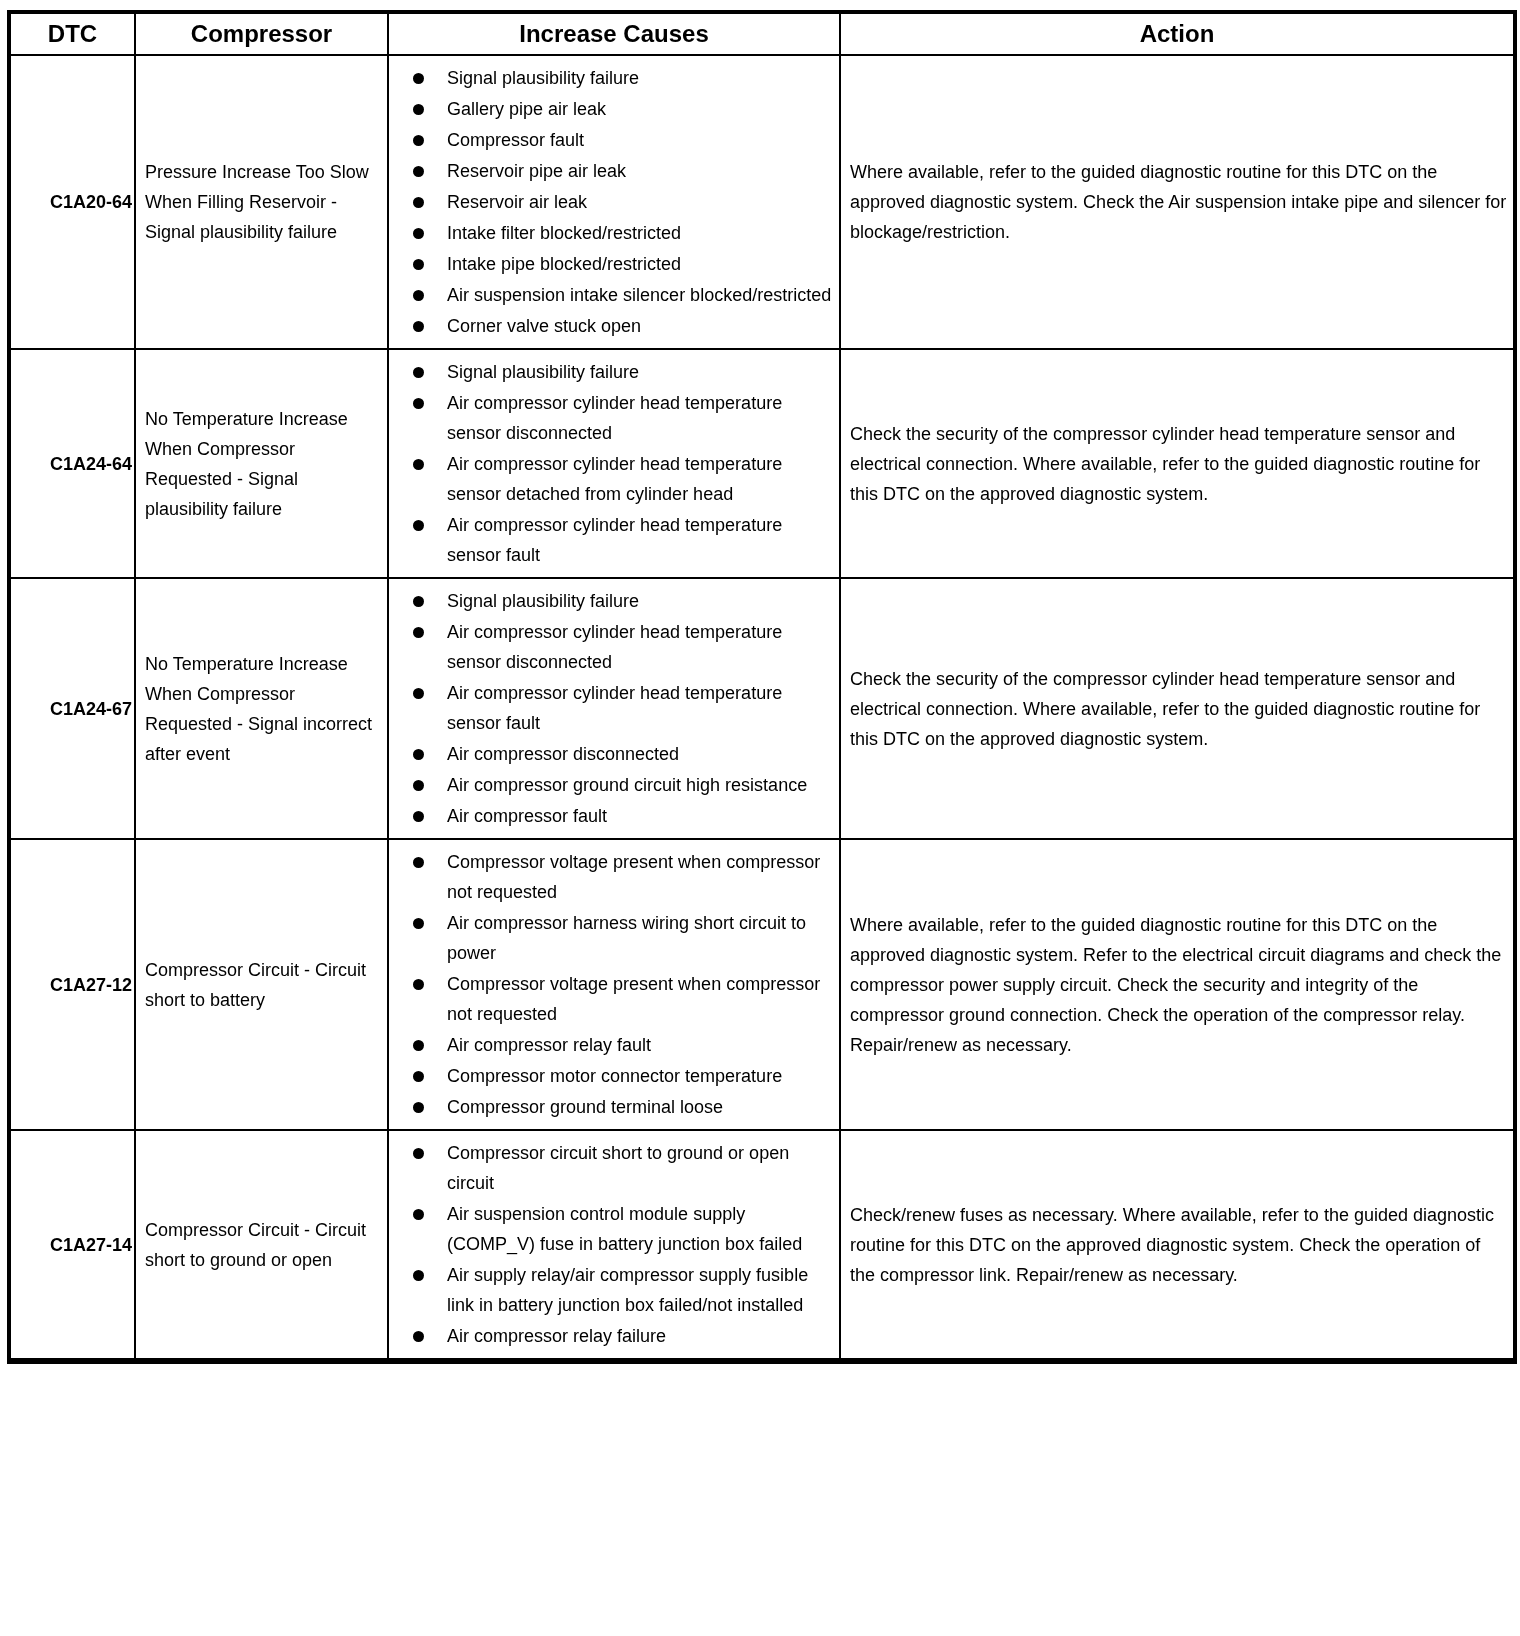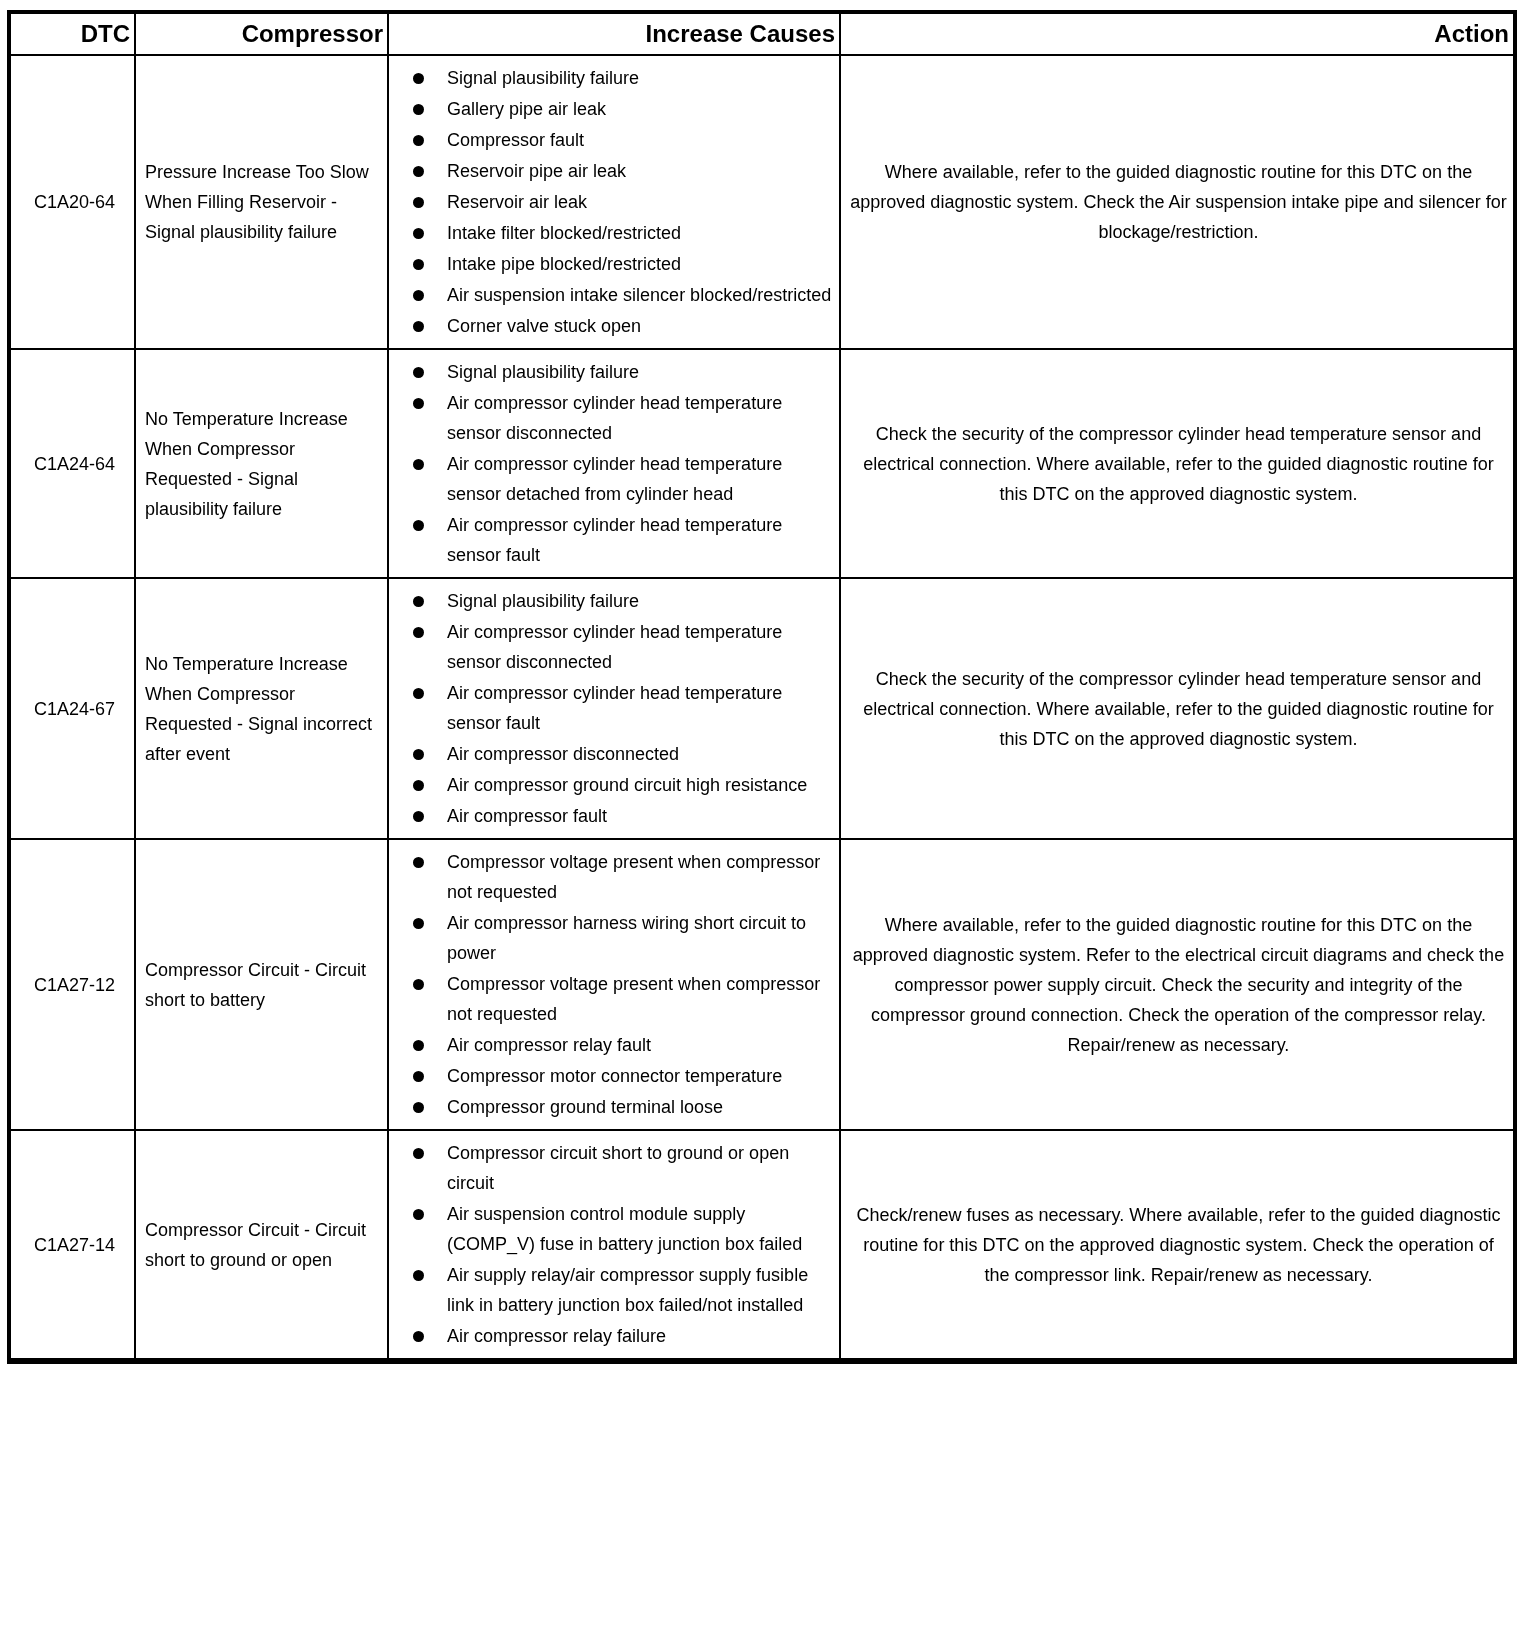--- a/index.html
+++ b/index.html
@@ -26,42 +26,42 @@
   th, td {
     border: 2px solid #000000;
     font-size: 18px;
     line-height: 30px;
     color: #000000;
     overflow: hidden;
   }
   th {
     font-size: 24px;
     font-weight: bold;
-    text-align: right;
+    text-align: center;
     padding: 4px 4px;
     height: 32px;
     vertical-align: middle;
   }
   td.dtc-cell {
     vertical-align: middle;
     padding: 4px 2px 4px 6px;
-    text-align: center;
+    text-align: right;
+    font-weight: bold;
   }
   td.desc-cell {
     vertical-align: middle;
     padding: 4px 4px 4px 9px;
   }
   td.causes-cell {
     vertical-align: top;
     padding: 6px 2px 6px 0;
   }
   td.action-cell {
     vertical-align: middle;
     padding: 4px 6px 4px 9px;
-    text-align: center;
   }
   ul.causes-list {
     margin: 0;
     padding: 0 0 0 22px;
     list-style: none;
   }
   li.cause {
     position: relative;
     padding-left: 36px;
     margin: 1px 0;

